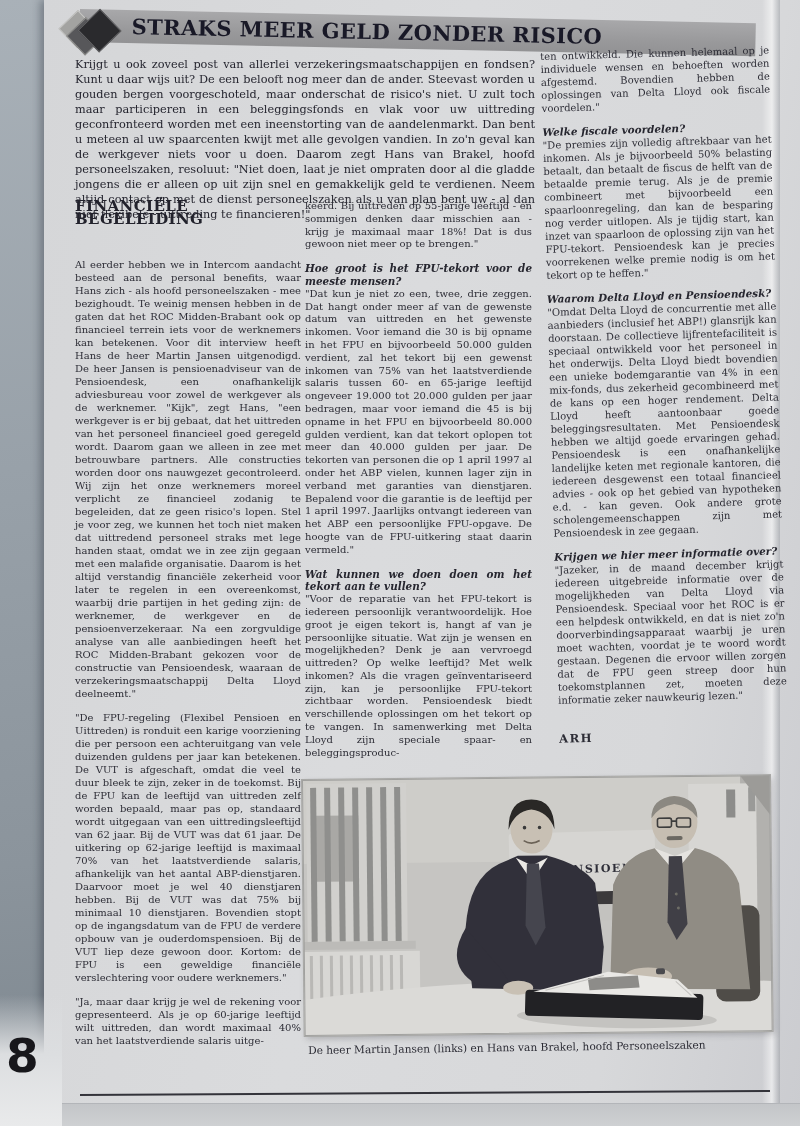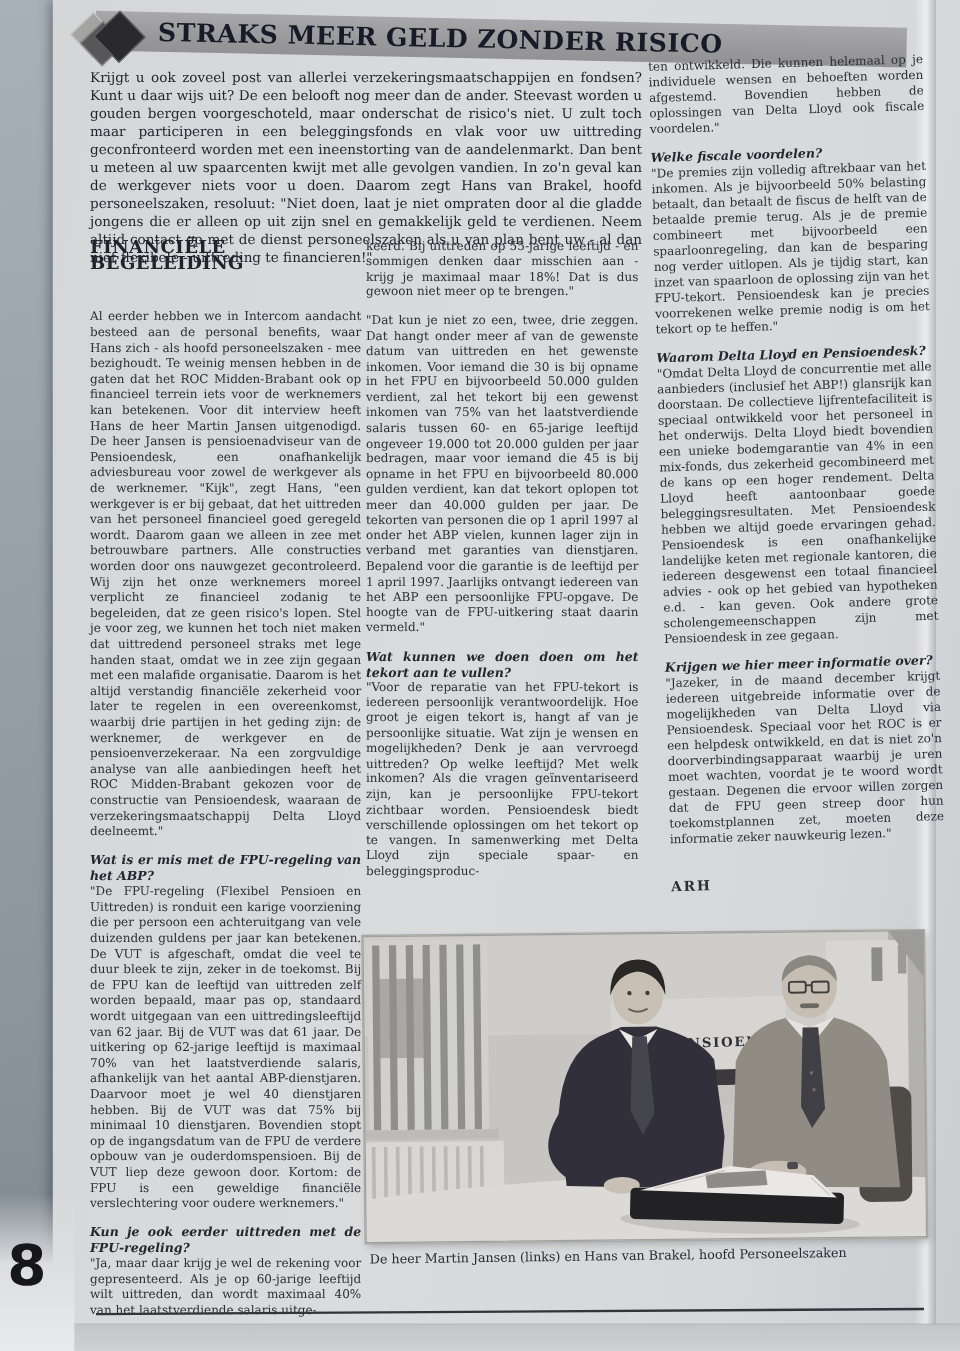--- a/index.html
+++ b/index.html
@@ -93,27 +93,26 @@
   <div class="diamond d1"></div>
   <div class="diamond d2"></div>
   <div class="diamond d3"></div>
 </div>
 
 <div class="intro">Krijgt u ook zoveel post van allerlei verzekeringsmaatschappijen en fondsen? Kunt u daar wijs uit? De een belooft nog meer dan de ander. Steevast worden u gouden bergen voorgeschoteld, maar onderschat de risico's niet. U zult toch maar participeren in een beleggingsfonds en vlak voor uw uittreding geconfronteerd worden met een ineenstorting van de aandelenmarkt. Dan bent u meteen al uw spaarcenten kwijt met alle gevolgen vandien. In zo'n geval kan de werkgever niets voor u doen. Daarom zegt Hans van Brakel, hoofd personeelszaken, resoluut: "Niet doen, laat je niet ompraten door al die gladde jongens die er alleen op uit zijn snel en gemakkelijk geld te verdienen. Neem altijd contact op met de dienst personeelszaken als u van plan bent uw - al dan niet flexibele - uittreding te financieren!"</div>
 
 <div class="col" id="col1">
     <h2 class="blk-section-heading">FINANCIËLE BEGELEIDING</h2>
     <p class="blk-para">Al eerder hebben we in Intercom aandacht besteed aan de personal benefits, waar Hans zich - als hoofd personeelszaken - mee bezighoudt. Te weinig mensen hebben in de gaten dat het ROC Midden-Brabant ook op financieel terrein iets voor de werknemers kan betekenen. Voor dit interview heeft Hans de heer Martin Jansen uitgenodigd. De heer Jansen is pensioenadviseur van de Pensioendesk, een onafhankelijk adviesbureau voor zowel de werkgever als de werknemer. "Kijk", zegt Hans, "een werkgever is er bij gebaat, dat het uittreden van het personeel financieel goed geregeld wordt. Daarom gaan we alleen in zee met betrouwbare partners. Alle constructies worden door ons nauwgezet gecontroleerd. Wij zijn het onze werknemers moreel verplicht ze financieel zodanig te begeleiden, dat ze geen risico's lopen. Stel je voor zeg, we kunnen het toch niet maken dat uittredend personeel straks met lege handen staat, omdat we in zee zijn gegaan met een malafide organisatie. Daarom is het altijd verstandig financiële zekerheid voor later te regelen in een overeenkomst, waarbij drie partijen in het geding zijn: de werknemer, de werkgever en de pensioenverzekeraar. Na een zorgvuldige analyse van alle aanbiedingen heeft het ROC Midden-Brabant gekozen voor de constructie van Pensioendesk, waaraan de verzekeringsmaatschappij Delta Lloyd deelneemt."</p>
-    <h3 class="blk-question">Wat is er mis met de FPU-regeling van het ABP?</h3>
     <p class="blk-para">"De FPU-regeling (Flexibel Pensioen en Uittreden) is ronduit een karige voorziening die per persoon een achteruitgang van vele duizenden guldens per jaar kan betekenen. De VUT is afgeschaft, omdat die veel te duur bleek te zijn, zeker in de toekomst. Bij de FPU kan de leeftijd van uittreden zelf worden bepaald, maar pas op, standaard wordt uitgegaan van een uittredingsleeftijd van 62 jaar. Bij de VUT was dat 61 jaar. De uitkering op 62-jarige leeftijd is maximaal 70% van het laatstverdiende salaris, afhankelijk van het aantal ABP-dienstjaren. Daarvoor moet je wel 40 dienstjaren hebben. Bij de VUT was dat 75% bij minimaal 10 dienstjaren. Bovendien stopt op de ingangsdatum van de FPU de verdere opbouw van je ouderdomspensioen. Bij de VUT liep deze gewoon door. Kortom: de FPU is een geweldige financiële verslechtering voor oudere werknemers."</p>
-    <h3 class="blk-question">Kun je ook eerder uittreden met de FPU-regeling?</h3>
     <p class="blk-para">"Ja, maar daar krijg je wel de rekening voor gepresenteerd. Als je op 60-jarige leeftijd wilt uittreden, dan wordt maximaal 40% van het laatstverdiende salaris uitge-</p>
   </div>
 <div class="col" id="col2">
     <p class="blk-para">keerd. Bij uittreden op 55-jarige leeftijd - en sommigen denken daar misschien aan - krijg je maximaal maar 18%! Dat is dus gewoon niet meer op te brengen."</p>
+    <h3 class="blk-question">Hoe groot is het FPU-tekort voor de meeste mensen?</h3>
     <p class="blk-para">"Dat kun je niet zo een, twee, drie zeggen. Dat hangt onder meer af van de gewenste datum van uittreden en het gewenste inkomen. Voor iemand die 30 is bij opname in het FPU en bijvoorbeeld 50.000 gulden verdient, zal het tekort bij een gewenst inkomen van 75% van het laatstverdiende salaris tussen 60- en 65-jarige leeftijd ongeveer 19.000 tot 20.000 gulden per jaar bedragen, maar voor iemand die 45 is bij opname in het FPU en bijvoorbeeld 80.000 gulden verdient, kan dat tekort oplopen tot meer dan 40.000 gulden per jaar. De tekorten van personen die op 1 april 1997 al onder het ABP vielen, kunnen lager zijn in verband met garanties van dienstjaren. Bepalend voor die garantie is de leeftijd per 1 april 1997. Jaarlijks ontvangt iedereen van het ABP een persoonlijke FPU-opgave. De hoogte van de FPU-uitkering staat daarin vermeld."</p>
     <h3 class="blk-question">Wat kunnen we doen doen om het tekort aan te vullen?</h3>
     <p class="blk-para">"Voor de reparatie van het FPU-tekort is iedereen persoonlijk verantwoordelijk. Hoe groot je eigen tekort is, hangt af van je persoonlijke situatie. Wat zijn je wensen en mogelijkheden? Denk je aan vervroegd uittreden? Op welke leeftijd? Met welk inkomen? Als die vragen geïnventariseerd zijn, kan je persoonlijke FPU-tekort zichtbaar worden. Pensioendesk biedt verschillende oplossingen om het tekort op te vangen. In samenwerking met Delta Lloyd zijn speciale spaar- en beleggingsproduc-</p>
   </div>
 <div class="col" id="col3">
     <p class="blk-para">ten ontwikkeld. Die kunnen helemaal op je individuele wensen en behoeften worden afgestemd. Bovendien hebben de oplossingen van Delta Lloyd ook fiscale voordelen."</p>
     <h3 class="blk-question">Welke fiscale voordelen?</h3>
     <p class="blk-para">"De premies zijn volledig aftrekbaar van het inkomen. Als je bijvoorbeeld 50% belasting betaalt, dan betaalt de fiscus de helft van de betaalde premie terug. Als je de premie combineert met bijvoorbeeld een spaarloonregeling, dan kan de besparing nog verder uitlopen. Als je tijdig start, kan inzet van spaarloon de oplossing zijn van het FPU-tekort. Pensioendesk kan je precies voorrekenen welke premie nodig is om het tekort op te heffen."</p>
     <h3 class="blk-question">Waarom Delta Lloyd en Pensioendesk?</h3>
     <p class="blk-para">"Omdat Delta Lloyd de concurrentie met alle aanbieders (inclusief het ABP!) glansrijk kan doorstaan. De collectieve lijfrentefaciliteit is speciaal ontwikkeld voor het personeel in het onderwijs. Delta Lloyd biedt bovendien een unieke bodemgarantie van 4% in een mix-fonds, dus zekerheid gecombineerd met de kans op een hoger rendement. Delta Lloyd heeft aantoonbaar goede beleggingsresultaten. Met Pensioendesk hebben we altijd goede ervaringen gehad. Pensioendesk is een onafhankelijke landelijke keten met regionale kantoren, die iedereen desgewenst een totaal financieel advies - ook op het gebied van hypotheken e.d. - kan geven. Ook andere grote scholengemeenschappen zijn met Pensioendesk in zee gegaan.</p>

